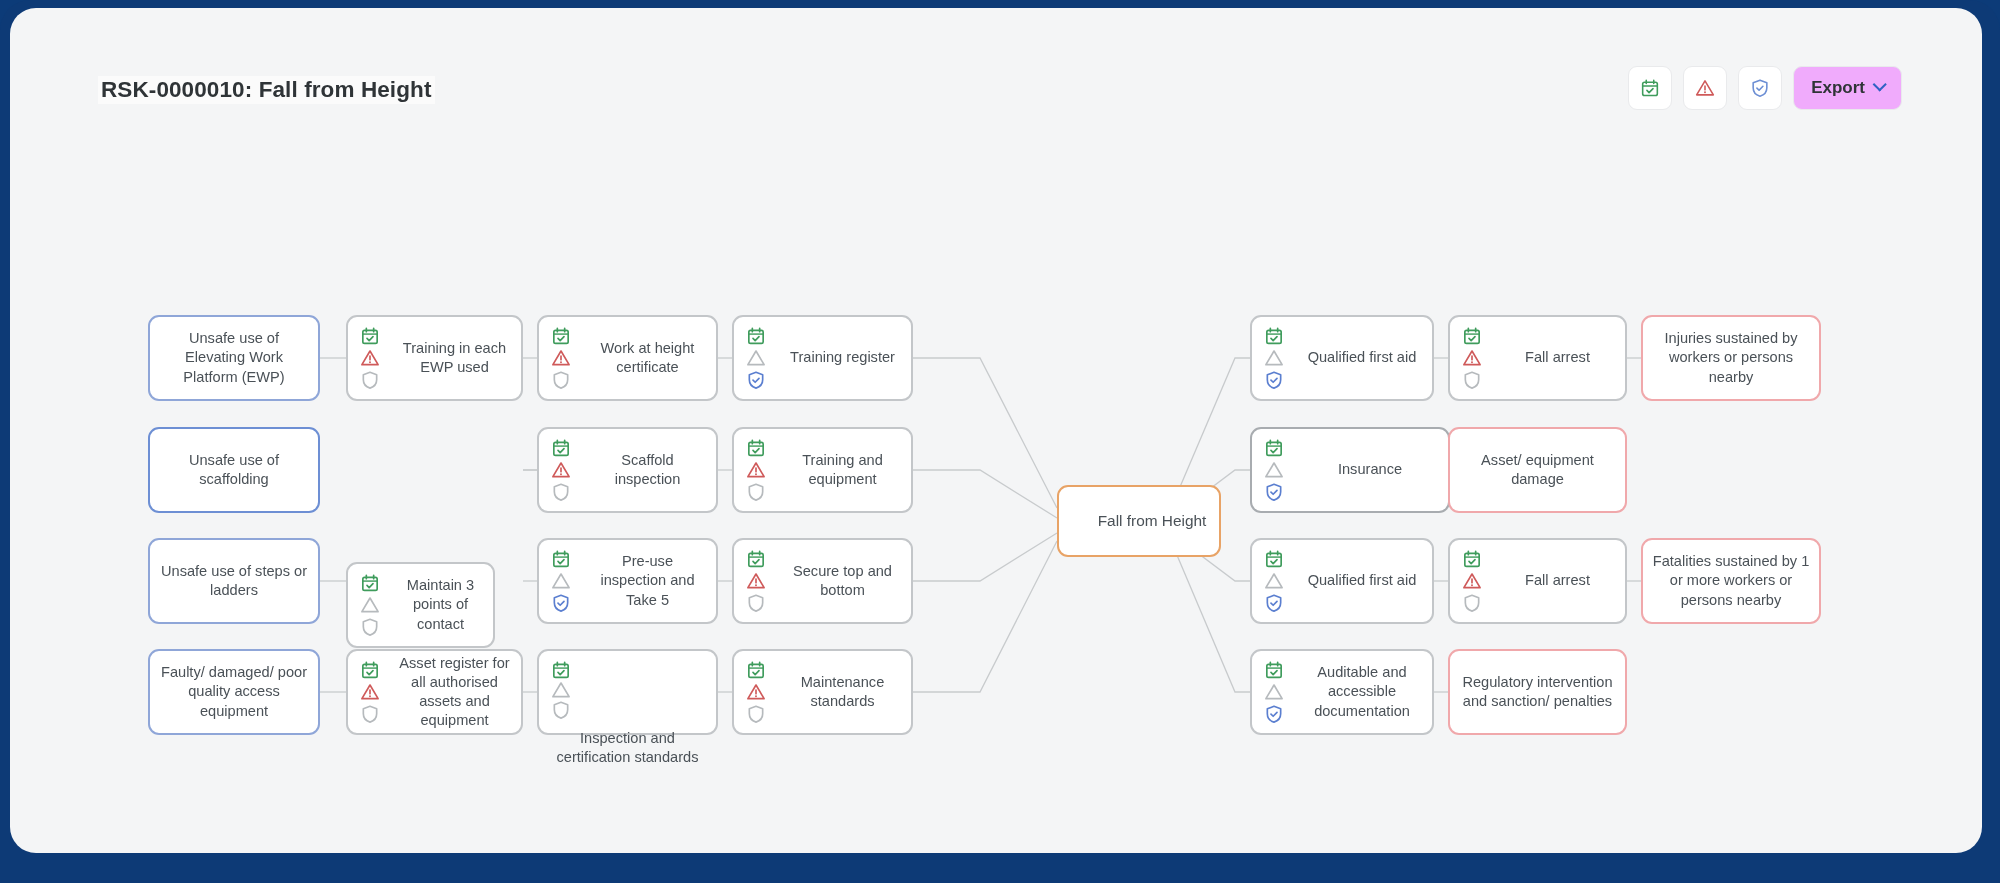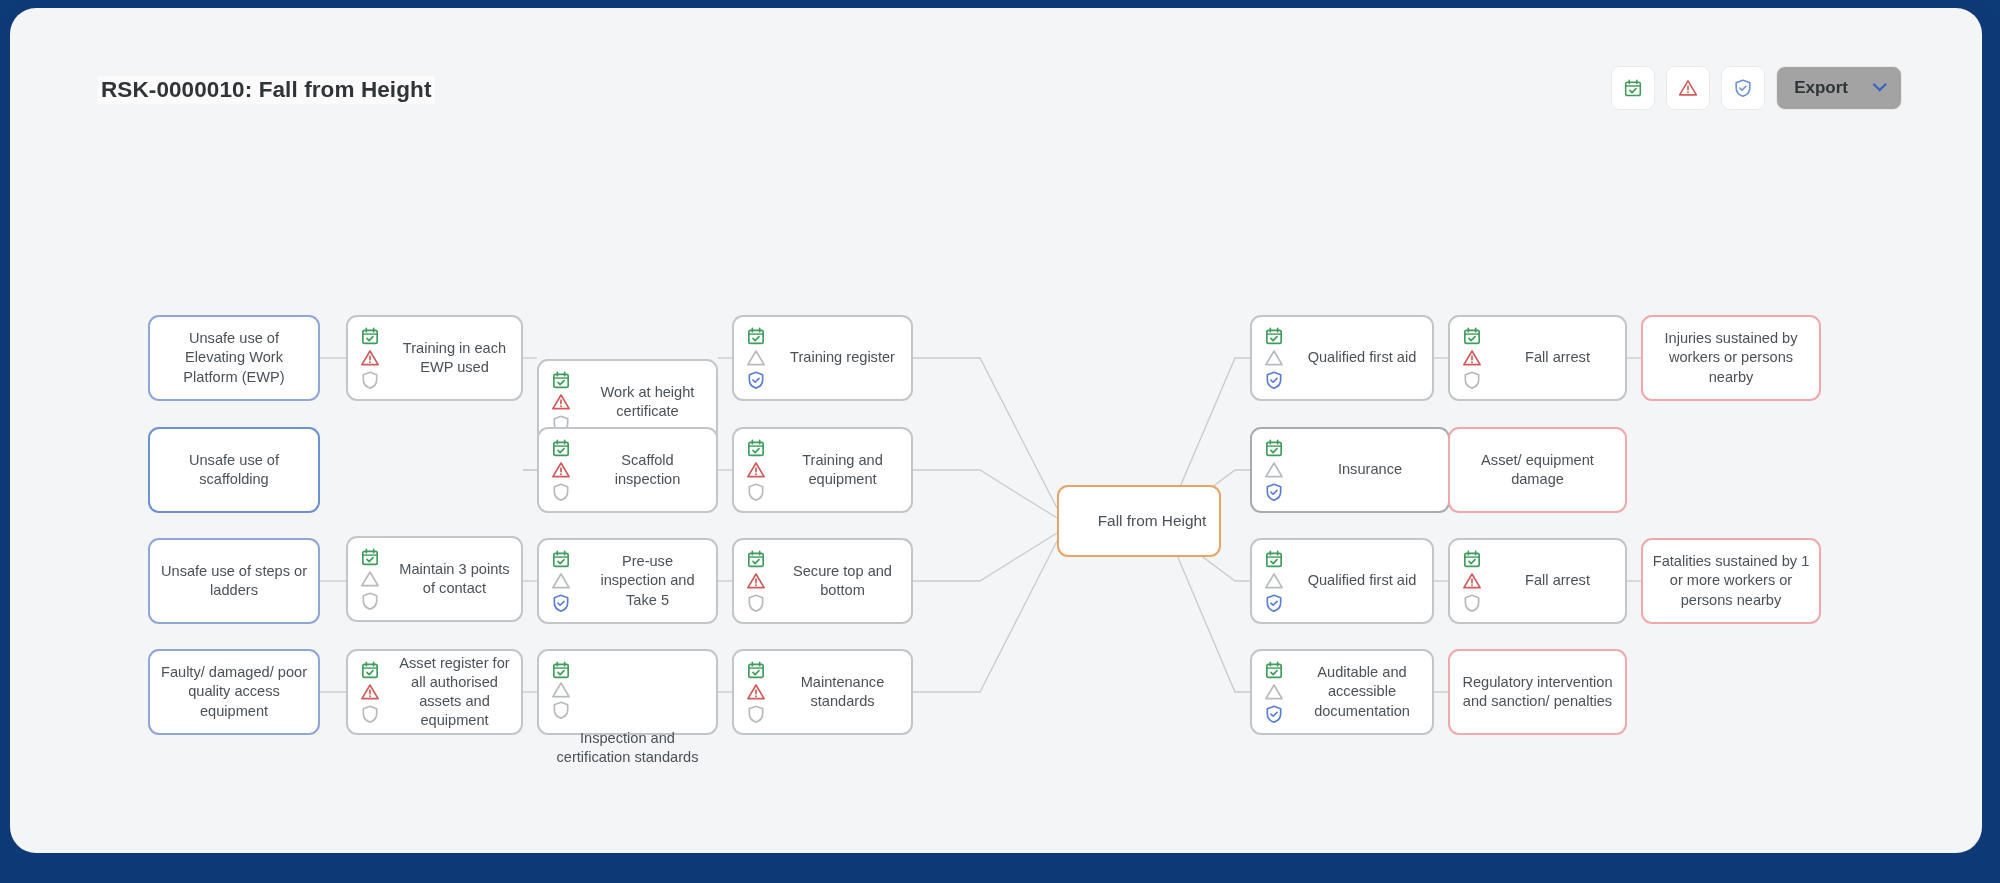--- a/index.html
+++ b/index.html
@@ -70,27 +70,27 @@
     border: 1px solid #e9eaec;
     border-radius: 9px;
     display: flex;
     align-items: center;
     justify-content: center;
     cursor: pointer;
   }
   .export-btn {
     height: 44px;
     min-width: 104px;
-    background: #a3a3a3;
+    background: #f0abfc;
     border: 1px solid #e9eaec;
     border-radius: 9px;
     display: flex;
     align-items: center;
     justify-content: center;
-    gap: 26px;
+    gap: 9px;
     padding: 0 17px;
     cursor: pointer;
   }
   .export-label {
     font-size: 17px;
     font-weight: bold;
     color: #2f3437;
   }
   .chev {
     display: block;
@@ -259,21 +259,21 @@
     <path d="M12 3.6L21.7 20H2.3L12 3.6z" stroke="#cf5a5a" stroke-width="2" stroke-linejoin="round"></path>
               <path d="M12 9.7v4.5" stroke="#cf5a5a" stroke-width="2" stroke-linecap="round"></path>
        <circle cx="12" cy="17.1" r="1.15" fill="#cf5a5a"></circle>
   </svg>
             <svg class="rail-icon" viewBox="0 0 24 24" fill="none">
     <path d="M12 2.8l8 3v6c0 5-3.4 8.6-8 9.9-4.6-1.3-8-4.9-8-9.9v-6l8-3z" stroke="#b6babd" stroke-width="2" stroke-linejoin="round"></path>
   </svg>
           </div>
           <div class="node-label">Training in each EWP used</div>
         </div>
-        <div class="node n-control" style="left: 527px; top: 307px; width: 181px; height: 86px; margin-top: 44px;">
+        <div class="node n-control" style="left: 527px; top: 307px; width: 181px; height: 86px;">
           <div class="rail">
             <svg class="rail-icon" viewBox="0 0 24 24" fill="none">
     <rect x="3.4" y="5.2" width="17.2" height="15.6" rx="2" stroke="#3f9c5c" stroke-width="2"></rect>
     <path d="M7.6 2.8v4M16.4 2.8v4" stroke="#3f9c5c" stroke-width="2" stroke-linecap="round"></path>
     <path d="M3.4 9.7h17.2" stroke="#3f9c5c" stroke-width="1.7"></path>
     <path d="M8.4 14.9l2.6 2.6 4.6-4.7" stroke="#3f9c5c" stroke-width="2" stroke-linecap="round" stroke-linejoin="round"></path>
   </svg>
             <svg class="rail-icon" viewBox="0 0 24 24" fill="none">
     <path d="M12 3.6L21.7 20H2.3L12 3.6z" stroke="#cf5a5a" stroke-width="2" stroke-linejoin="round"></path>
               <path d="M12 9.7v4.5" stroke="#cf5a5a" stroke-width="2" stroke-linecap="round"></path>
@@ -334,21 +334,21 @@
     <path d="M12 3.6L21.7 20H2.3L12 3.6z" stroke="#cf5a5a" stroke-width="2" stroke-linejoin="round"></path>
               <path d="M12 9.7v4.5" stroke="#cf5a5a" stroke-width="2" stroke-linecap="round"></path>
        <circle cx="12" cy="17.1" r="1.15" fill="#cf5a5a"></circle>
   </svg>
             <svg class="rail-icon" viewBox="0 0 24 24" fill="none">
     <path d="M12 2.8l8 3v6c0 5-3.4 8.6-8 9.9-4.6-1.3-8-4.9-8-9.9v-6l8-3z" stroke="#b6babd" stroke-width="2" stroke-linejoin="round"></path>
   </svg>
           </div>
           <div class="node-label">Training and equipment</div>
         </div>
-        <div class="node n-control" style="left: 336px; top: 528px; width: 177px; height: 86px;">
+        <div class="node n-control" style="left: 336px; top: 554px; width: 149px; height: 86px;">
           <div class="rail">
             <svg class="rail-icon" viewBox="0 0 24 24" fill="none">
     <rect x="3.4" y="5.2" width="17.2" height="15.6" rx="2" stroke="#3f9c5c" stroke-width="2"></rect>
     <path d="M7.6 2.8v4M16.4 2.8v4" stroke="#3f9c5c" stroke-width="2" stroke-linecap="round"></path>
     <path d="M3.4 9.7h17.2" stroke="#3f9c5c" stroke-width="1.7"></path>
     <path d="M8.4 14.9l2.6 2.6 4.6-4.7" stroke="#3f9c5c" stroke-width="2" stroke-linecap="round" stroke-linejoin="round"></path>
   </svg>
             <svg class="rail-icon" viewBox="0 0 24 24" fill="none">
     <path d="M12 3.6L21.7 20H2.3L12 3.6z" stroke="#b6babd" stroke-width="2" stroke-linejoin="round"></path>
   </svg>

